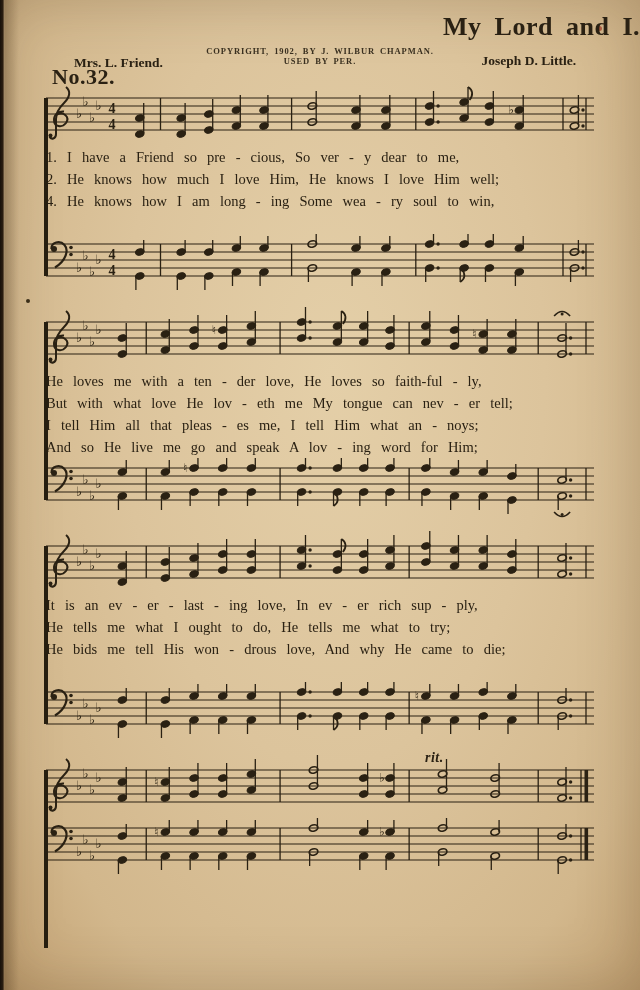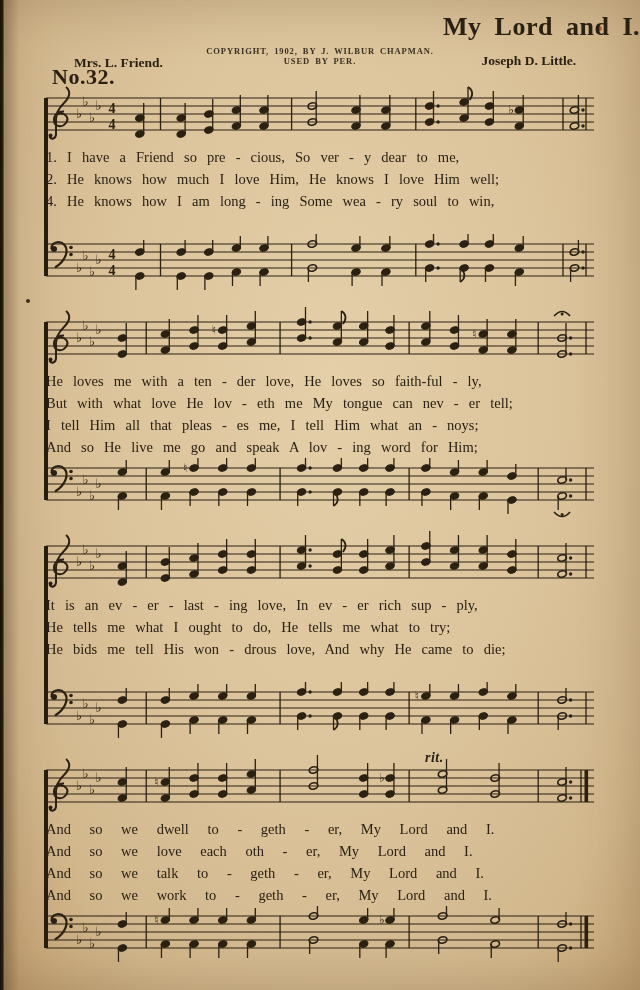--- a/index.html
+++ b/index.html
@@ -579,26 +579,20 @@
         <line x1="400.49999999999994" y1="35" x2="400.49999999999994" y2="5" stroke="#2a2113" stroke-width="1.3"></line>
         <ellipse cx="449.18" cy="24" rx="4.4" ry="3.1" transform="rotate(-18 449.18 24)" fill="none" stroke="#2a2113" stroke-width="1.7"></ellipse>
         <ellipse cx="449.18" cy="40" rx="4.4" ry="3.1" transform="rotate(-18 449.18 40)" fill="none" stroke="#2a2113" stroke-width="1.7"></ellipse>
         <line x1="453.08" y1="39" x2="453.08" y2="9" stroke="#2a2113" stroke-width="1.3"></line>
         <ellipse cx="516.0999999999999" cy="28" rx="4.4" ry="3.1" transform="rotate(-18 516.0999999999999 28)" fill="none" stroke="#2a2113" stroke-width="1.7"></ellipse>
         <ellipse cx="516.0999999999999" cy="44" rx="4.4" ry="3.1" transform="rotate(-18 516.0999999999999 44)" fill="none" stroke="#2a2113" stroke-width="1.7"></ellipse>
         <line x1="519.9999999999999" y1="43" x2="519.9999999999999" y2="13" stroke="#2a2113" stroke-width="1.3"></line>
         <circle cx="524.5999999999999" cy="28" r="1.7" fill="#2a2113"></circle>
         <circle cx="524.5999999999999" cy="44" r="1.7" fill="#2a2113"></circle>
       </svg>
-    <div class="lyrics ws-w">
-      <div>And so we dwell to - geth - er, My Lord and I.</div>
-      <div>And so we love each oth - er, My Lord and I.</div>
-      <div>And so we talk to - geth - er, My Lord and I.</div>
-      <div>And so we work to - geth - er, My Lord and I.</div>
-    </div>
     <svg id="s3b" width="548" height="64">
         <line x1="0" y1="10" x2="548" y2="10" stroke="#2a2113" stroke-width="1.1"></line>
         <line x1="0" y1="18" x2="548" y2="18" stroke="#2a2113" stroke-width="1.1"></line>
         <line x1="0" y1="26" x2="548" y2="26" stroke="#2a2113" stroke-width="1.1"></line>
         <line x1="0" y1="34" x2="548" y2="34" stroke="#2a2113" stroke-width="1.1"></line>
         <line x1="0" y1="42" x2="548" y2="42" stroke="#2a2113" stroke-width="1.1"></line>
         <circle cx="8" cy="15" r="3" fill="#2a2113"></circle>
         <path d="M 5.5 15 C 5 8 14 6 18.5 11 C 23 16 20 27 9 33.5" fill="none" stroke="#2a2113" stroke-width="2.2"></path>
         <circle cx="25" cy="13.5" r="1.8" fill="#2a2113"></circle>
         <circle cx="25" cy="20.5" r="1.8" fill="#2a2113"></circle>

